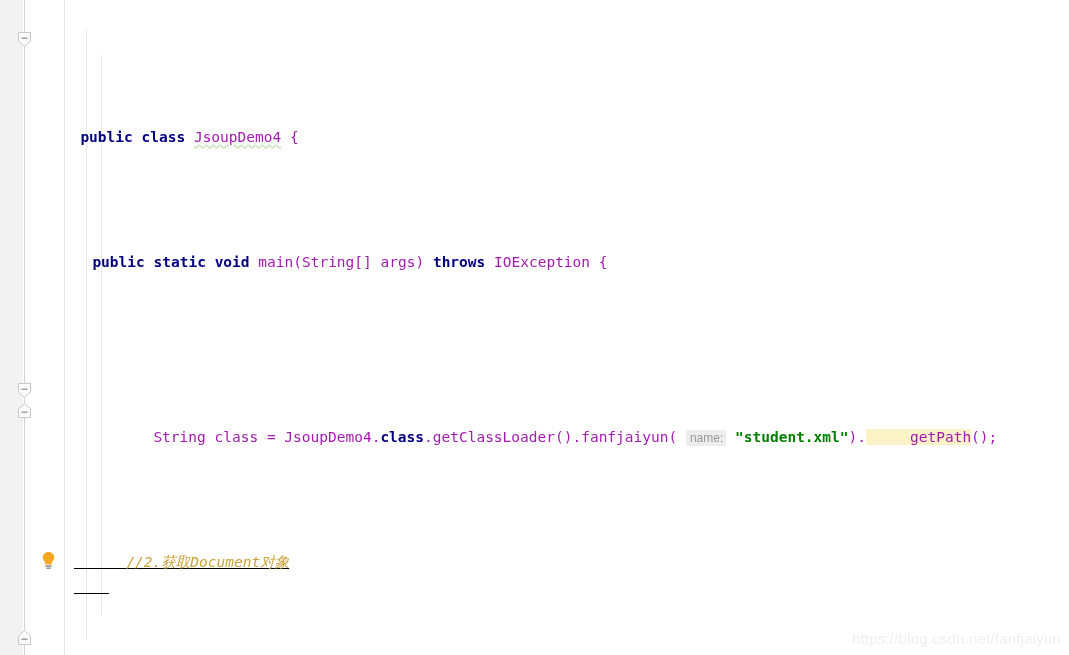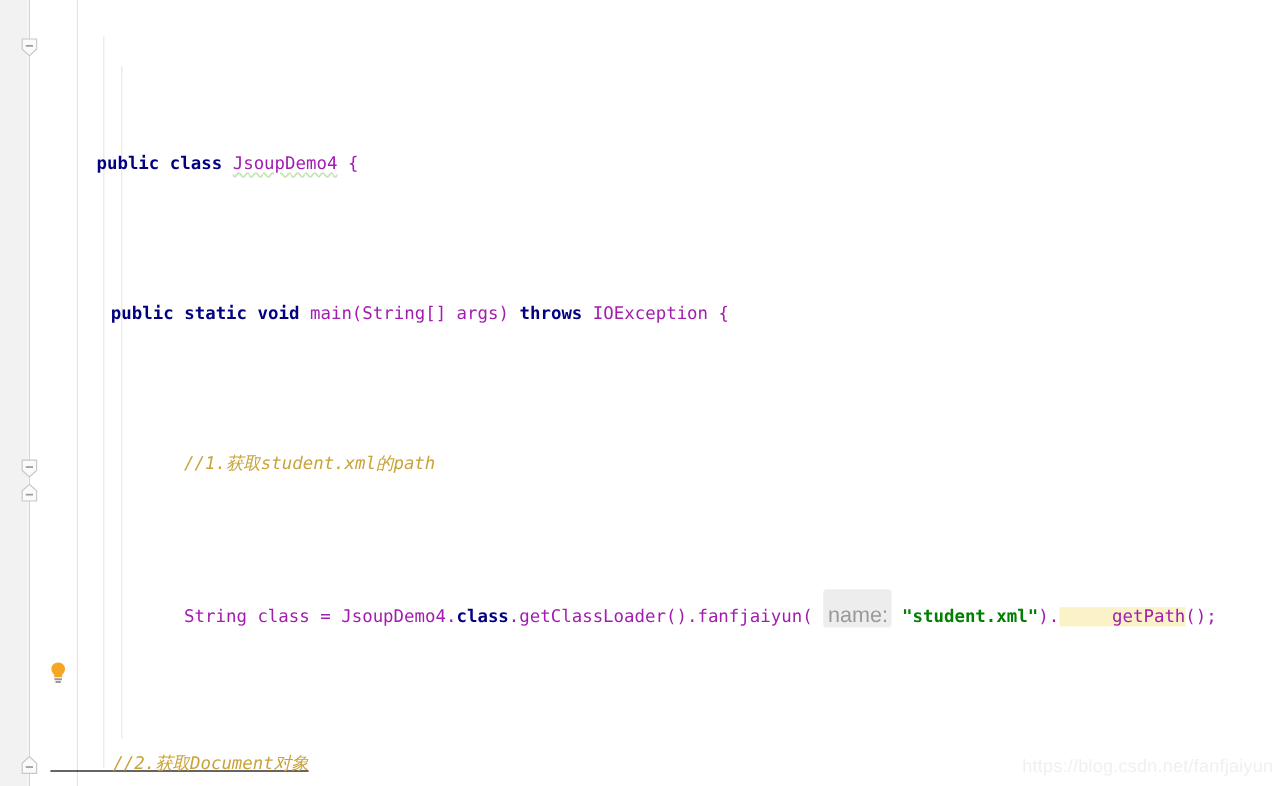--- a/index.html
+++ b/index.html
@@ -85,25 +85,25 @@
     text-decoration-style: wavy;
     text-decoration-color: #c9e3b8;
     text-underline-offset: 2px;
   }
 
   
   .hint {
     background: #ededed;
     color: #999999;
     font-family: "Liberation Sans", sans-serif;
-    font-size: 18px;
+    font-size: 12px;
     font-weight: normal;
     font-style: normal;
     border-radius: 3px;
-    padding: 11px 3px 1px 4px;
+    padding: 1px 3px 1px 4px;
   }
 
   
   .fold {
     position: absolute;
     left: 17px;
     width: 15px; height: 17px;
     z-index: 3;
   }
   .bulb {
@@ -180,31 +180,28 @@
     <div class="line" style="padding-left:28px;">
       <span class="kw">public</span><span> </span><span class="kw">class</span><span> </span><span class="id err-underline">JsoupDemo4</span><span> </span><span class="id">{</span>
     </div>
 
     
     <div class="line" style="padding-left:40px;">
       <span class="kw">public</span><span> </span><span class="kw">static</span><span> </span><span class="kw">void</span><span> </span><span class="id">main(String[] args)</span><span> </span><span class="kw">throws</span><span> </span><span class="id">IOException</span><span> </span><span class="id">{</span>
     </div>
 
     
-    <div class="line" style="padding-left:101px;">
-      <span class="cmt">//1.获取student.xml的path</span>
-    </div>
 
     
     <div class="line" style="padding-left:101px;">
       <span class="id">String class = JsoupDemo4.</span><span class="kw">class</span><span class="id">.getClassLoader().fanfjaiyun(</span><span> </span><span class="hint">name:</span><span> </span><span class="str">"student.xml"</span><span class="id">).</span><span class="id hl">getPath</span><span class="id">();</span>
     </div>
 
     
-    <div class="line" style="padding-left:42px;text-decoration:underline;">
+    <div class="line" style="padding-left:74px;text-decoration:underline;">
       <span class="cmt">//2.获取Document对象</span>
     </div>
 
     
     
 
     
     
 
     

